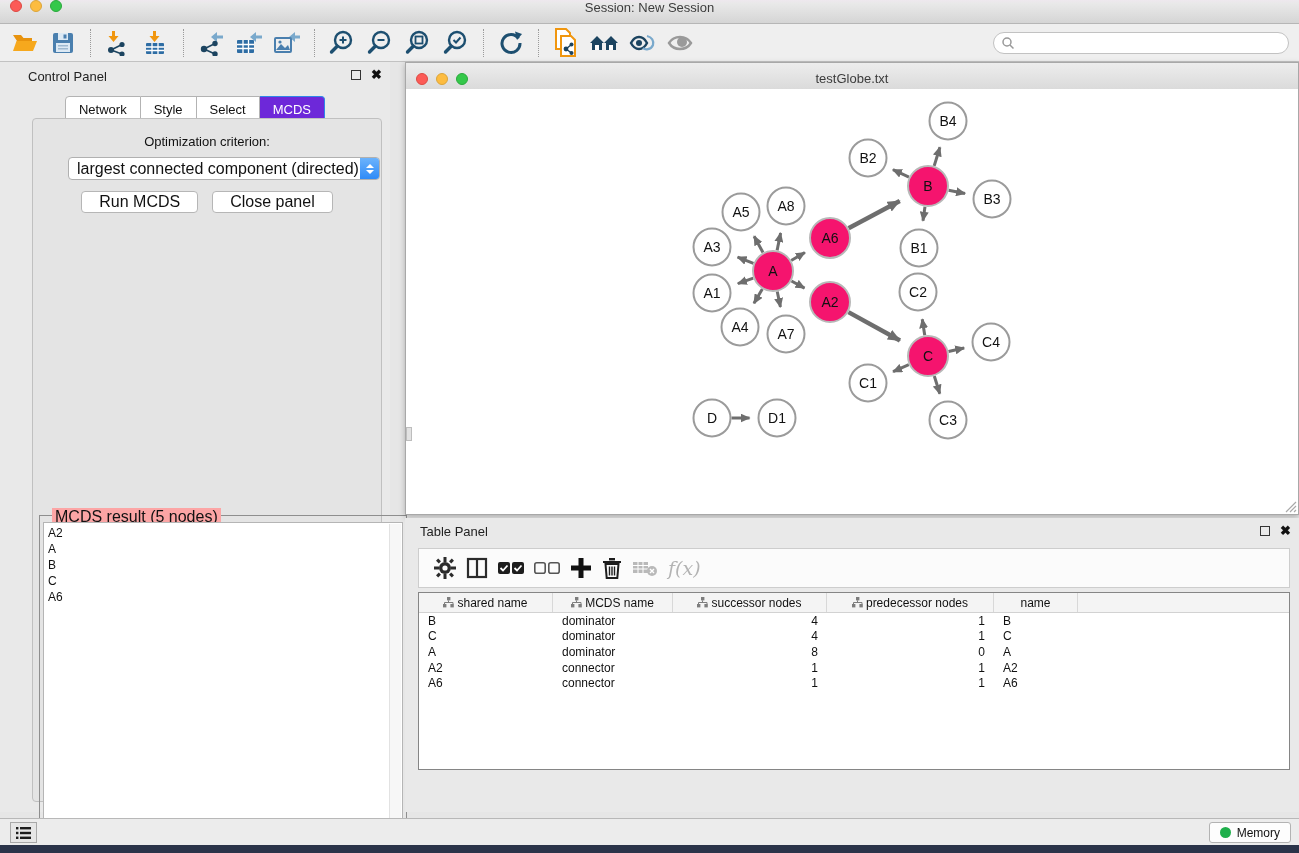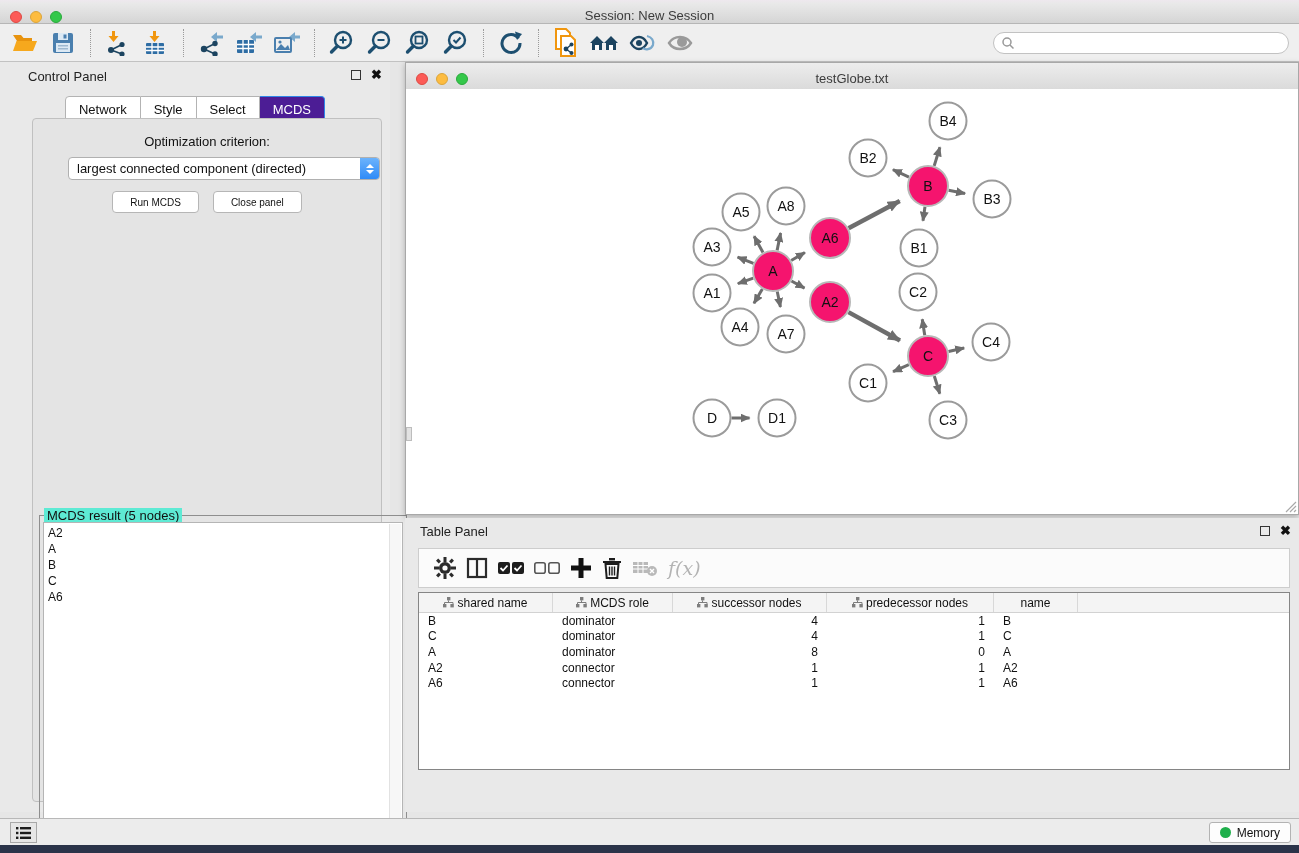--- a/index.html
+++ b/index.html
@@ -1,21 +1,21 @@
 <!DOCTYPE html>
 <html><head>
 <meta charset="utf-8">
 <style>
   * { margin:0; padding:0; box-sizing:border-box; }
   html,body { width:1299px; height:853px; overflow:hidden; font-family:"Liberation Sans",sans-serif; background:#e6e6e6; }
 
   
   #titlebar { position:absolute; left:0; top:0; width:1299px; height:24px;
     background:linear-gradient(#eee8ee 0%,#e9e9e9 15%,#d5d5d5 100%); border-bottom:1px solid #b6b6b6;
-    display:flex; align-items:flex-end; }
+    display:flex; align-items:flex-start; }
   .lights { display:flex; gap:8px; margin-left:10px; }
   .light { width:12px; height:12px; border-radius:50%; }
   .light.red { background:#fc5b57; border:1px solid #dd4a43; }
   .light.yellow { background:#fdbc40; border:1px solid #dba53a; }
   .light.green { background:#34c84a; border:1px solid #2aa93c; }
   .win-title { position:absolute; left:0; right:0; text-align:center; font-size:13px; color:#3c3c3c; }
 
   
   #toolbar { position:absolute; left:0; top:24px; width:1299px; height:38px; background:#efefef;
     border-bottom:1px solid #c2c2c2; display:flex; align-items:center; padding-left:6px; }
@@ -31,40 +31,40 @@
   #cp-header .panel-title { margin-left:12px; font-size:13px; color:#222; }
   .panel-ctrls { position:absolute; right:8px; top:8px; display:flex; gap:10px; align-items:center; }
   .float-box { width:10px; height:10px; border:1.5px solid #333; }
   .close-x { font-size:13px; font-weight:bold; color:#111; line-height:10px; }
 
   .seg-tabs { display:flex; }
   .seg-tab { height:21px; background:#fff; border:1px solid #b3b3b3; border-left:none; font-size:13px;
     color:#111; display:flex; align-items:center; justify-content:center; padding:12px 13px; }
   .seg-tab:first-child { border-left:1px solid #b3b3b3; border-radius:4px 0 0 4px; }
   .seg-tab:last-child { border-radius:0 4px 4px 0; }
-  .seg-tab.active { background:#4c1d95; border-color:#2f86e8; color:#fff; }
+  .seg-tab.active { background:#6d28d9; border-color:#2f86e8; color:#fff; }
   #cp-tabs { position:absolute; top:34px; left:0; width:100%; display:flex; justify-content:center; }
 
   #cp-body { position:absolute; left:8px; right:8px; top:56px; bottom:10px; background:#e4e4e4;
     border:1px solid #c0c0c0; border-radius:4px;margin-left:24px; }
   #opt-label { position:absolute; top:15px; width:100%; text-align:center; font-size:13px; color:#111; }
   #criterion { position:absolute; left:35px; top:38px; width:312px; height:23px; background:#fff;
     border:1px solid #b0b0b0; border-radius:4px; display:flex; align-items:center; }
-  #criterion .val { flex:1; font-size:13px; color:#111; padding-left:8px; white-space:nowrap; }
+  #criterion .val { flex:1; font-size:16px; color:#111; padding-left:8px; white-space:nowrap; }
   .stepper { width:19px; height:21px; margin-right:0px; border-radius:0 3px 3px 0;
     background:linear-gradient(#6cb3fc,#2f8bf7); display:flex; flex-direction:column; align-items:center; justify-content:center; gap:2px; }
   .tri-up { width:0;height:0;border-left:4px solid transparent;border-right:4px solid transparent;border-bottom:4px solid #fff; }
   .tri-dn { width:0;height:0;border-left:4px solid transparent;border-right:4px solid transparent;border-top:4px solid #fff; }
   #cp-buttons { position:absolute; top:72px; width:100%; display:flex; justify-content:center; gap:14px; }
-  .mac-btn { height:22px; background:#fff; border:1px solid #b6b6b6; border-radius:4px; font-size:10px;
+  .mac-btn { height:22px; background:#fff; border:1px solid #b6b6b6; border-radius:4px; font-size:16px;
     color:#111; padding:0 17px; display:flex; align-items:center; }
 
   #mcds-fieldset { position:absolute; left:6px; width:368px; top:396px; height:342px;
     border:1px solid #8e8e8e; }
-  #mcds-legend { position:absolute; left:4px; top:-8px; background:#5eead4; padding:0 3px; font-size:13px; color:#111; }
+  #mcds-legend { position:absolute; left:12px; top:-8px; background:#fca5a5; padding:0 3px; font-size:16px; color:#111; }
   #mcds-list { position:absolute; left:3px; right:3px; top:6px; bottom:3px; background:#fff;
     border:1px solid #b5b5b5; font-size:12px; color:#111; }
   #mcds-items { position:absolute; left:0; top:0; right:14px; bottom:0; padding:2px 0 0 4px; }
   .mcds-item { line-height:16px; }
   #mcds-scroll { position:absolute; right:1px; top:1px; bottom:1px; width:12px; background:#f7f7f7; border-left:1px solid #e2e2e2; }
 
   
   #net-window { position:absolute; left:405px; top:62px; width:894px; height:453px;
     background:#fff; border:1px solid #a8a8a8; box-shadow:0 2px 6px rgba(0,0,0,.25); }
   #net-titlebar { position:absolute; left:0; top:0; width:100%; height:32px;
@@ -461,21 +461,21 @@
       </div>
       <div class="nt-hcell c1">
         <svg width="11" height="11" viewBox="0 0 11 11">
             <g fill="#7d7d7d">
               <rect x="4" y="0" width="3.4" height="3.4"></rect>
               <rect x="0" y="7" width="3.4" height="3.4"></rect>
               <rect x="7.4" y="7" width="3.4" height="3.4"></rect>
               <path d="M5.5 3.4v2.1M1.5 7V5.5h8.5V7" stroke="#7d7d7d" fill="none" stroke-width="1"></path>
             </g>
           </svg>
-        <span>MCDS role</span>
+        <span>MCDS name</span>
       </div>
       <div class="nt-hcell c2">
         <svg width="11" height="11" viewBox="0 0 11 11">
             <g fill="#7d7d7d">
               <rect x="4" y="0" width="3.4" height="3.4"></rect>
               <rect x="0" y="7" width="3.4" height="3.4"></rect>
               <rect x="7.4" y="7" width="3.4" height="3.4"></rect>
               <path d="M5.5 3.4v2.1M1.5 7V5.5h8.5V7" stroke="#7d7d7d" fill="none" stroke-width="1"></path>
             </g>
           </svg>

